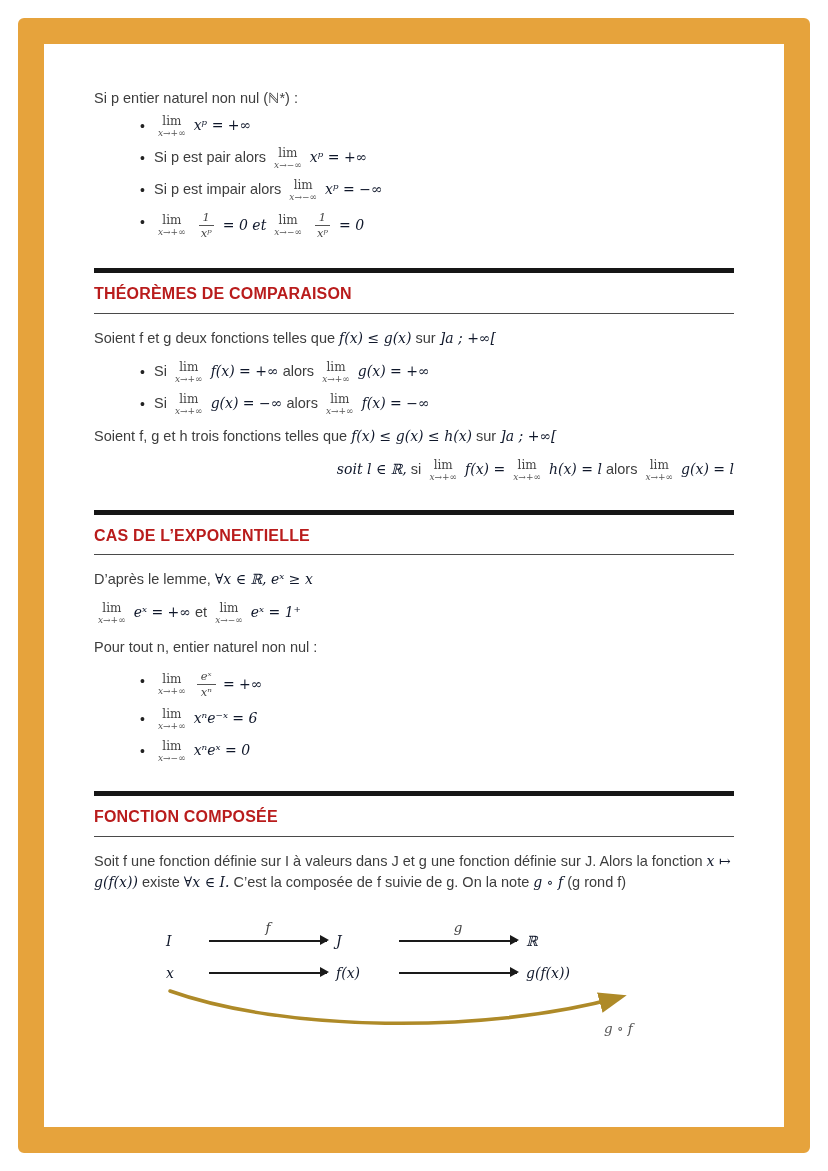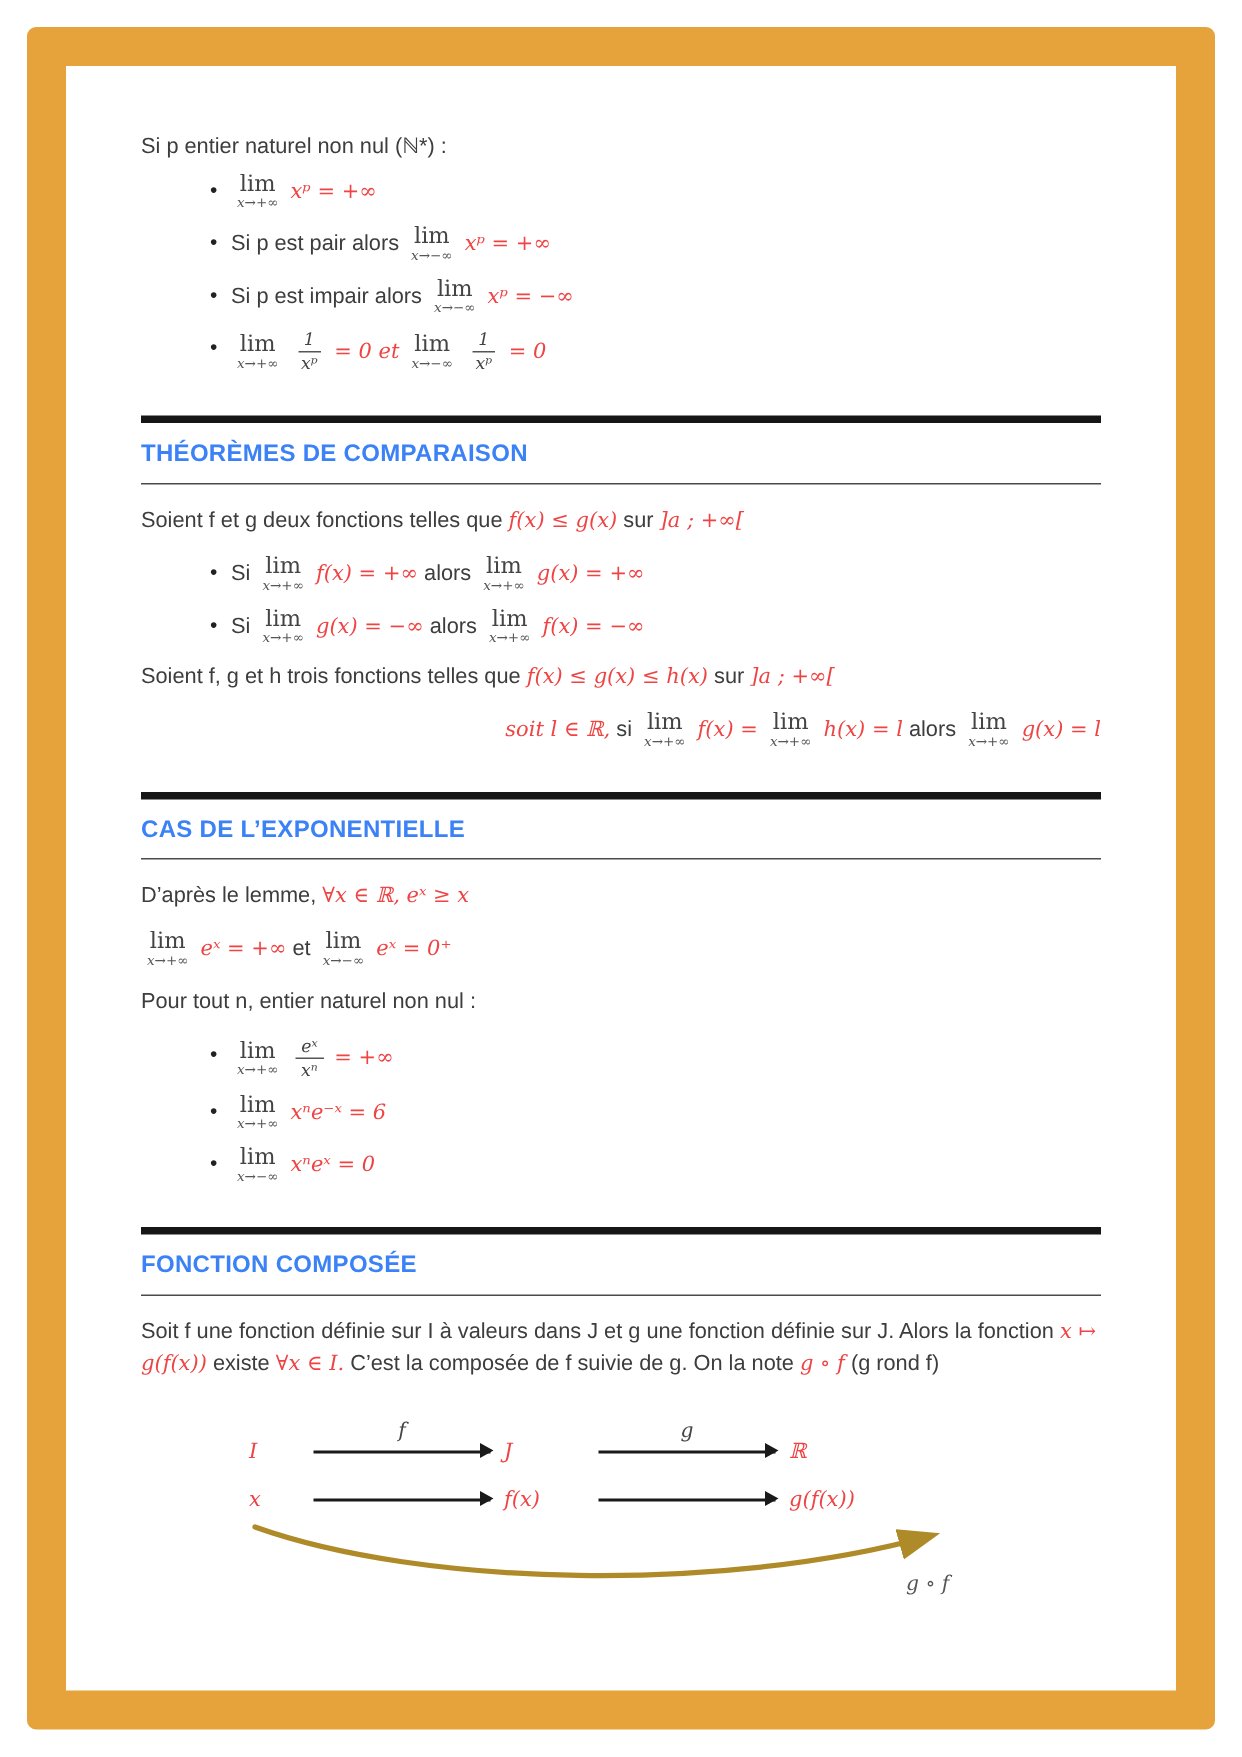--- a/index.html
+++ b/index.html
@@ -43,32 +43,32 @@
     content: "•";
     position: absolute;
     left: 0; top: 1px;
     color: #222;
     font-size: 14px;
   }
   .math {
     font-family: "DejaVu Serif", serif;
     font-style: italic;
     font-size: 14px;
-    color: #ef4444;
+    color: #0f172a;
   }
   .lim {
     display: inline-flex;
     flex-direction: column;
     align-items: center;
     vertical-align: middle;
     margin: 0 4px;
     font-family: "DejaVu Serif", serif;
     line-height: 1;
   }
-  .lim-word { font-size: 15px; color: #444; }
+  .lim-word { font-size: 12px; color: #444; }
   .lim-sub {
     font-size: 9px;
     font-style: italic;
     color: #555;
     margin-top: 2px;
     white-space: nowrap;
   }
   .frac {
     display: inline-flex;
     flex-direction: column;
@@ -89,21 +89,21 @@
     height: 5px;
     background: #161616;
     margin-bottom: 9px;
   }
   h2.section-title {
     margin: 0 0 14px 0;
     padding-bottom: 7px;
     border-bottom: 1px solid #4a4a4a;
     font-size: 16px;
     font-weight: bold;
-    color: #3b82f6;
+    color: #b91c1c;
     letter-spacing: 0.2px;
   }
   .numbered {
     margin: 14px 0 12px 22px;
   }
   .numbered .num { margin-right: 10px; }
   .underlined { text-decoration: underline; }
   .indented { margin-left: 46px; text-align: right; }
 
   
@@ -279,21 +279,21 @@
         <span class="lim">
             <span class="lim-word">lim</span>
             <span class="lim-sub">x→+∞</span>
           </span>
         <span class="math">eˣ = +∞</span>
         <span>et</span>
         <span class="lim">
             <span class="lim-word">lim</span>
             <span class="lim-sub">x→−∞</span>
           </span>
-        <span class="math">eˣ = 0⁺</span>
+        <span class="math">eˣ = 1⁺</span>
       </p>
       <p>Pour tout n, entier naturel non nul :</p>
       <ul class="bullets">
         <li>
           <span class="lim">
               <span class="lim-word">lim</span>
               <span class="lim-sub">x→+∞</span>
             </span>
           <span class="frac">
               <span class="fnum">eˣ</span>

